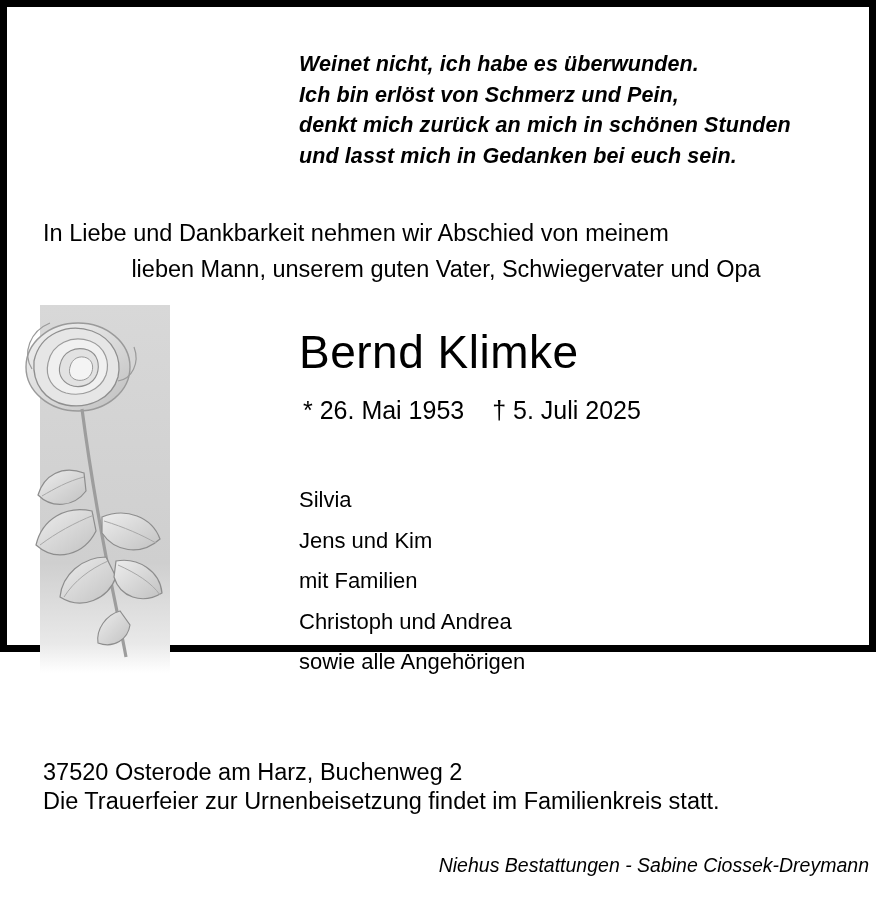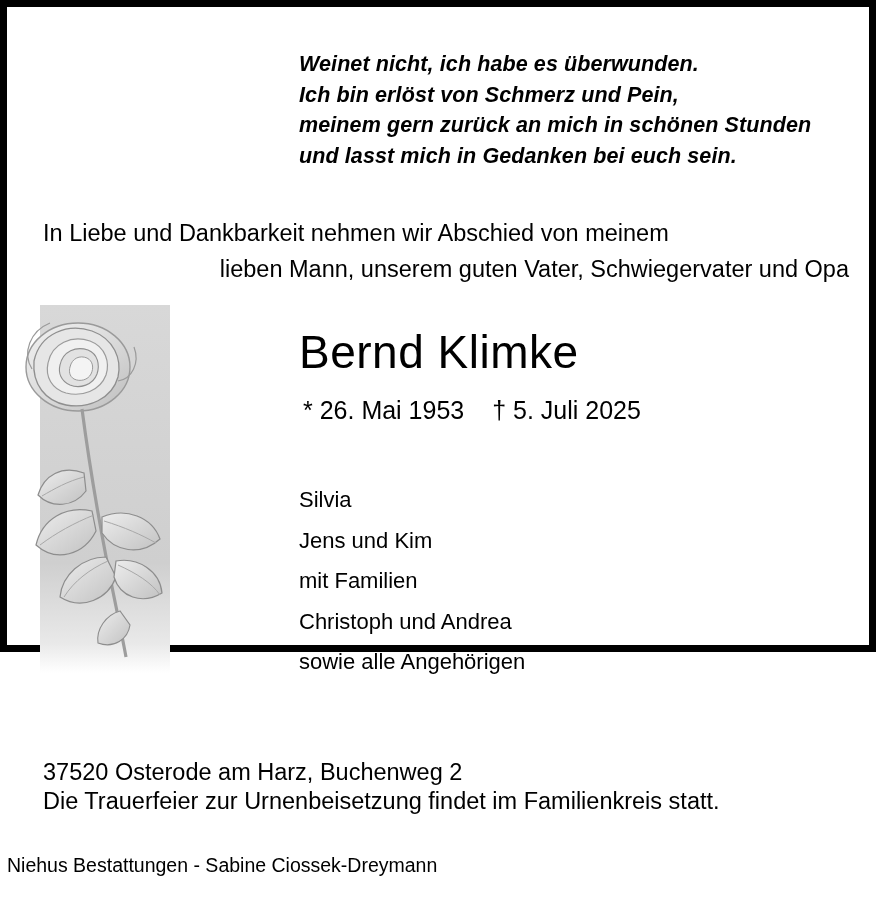--- a/index.html
+++ b/index.html
@@ -67,21 +67,21 @@
   
   .intro {
     position: absolute;
     left: 36px;
     top: 208px;
     width: 806px;
     font-size: 23.5px;
     line-height: 36px;
     text-align: justify;
   }
-  .intro .l2 { text-align: right; }
+  .intro .l2 { text-align: center; }
 
   
   .name {
     position: absolute;
     left: 292px;
     top: 318px;
     width: 560px;
     font-size: 46px;
     font-weight: normal;
     letter-spacing: 0.5px;
@@ -119,22 +119,23 @@
     left: 36px;
     top: 781px;
     font-size: 23.5px;
   }
   
   .funeral-home {
     position: absolute;
     left: 0;
     right: 0;
     top: 847px;
-    text-align: left;
+    text-align: right;
     font-size: 19.5px;
+    font-style: italic;
   }
 </style>
 </head>
 <body>
 
 <div class="obituary">
   <div class="inner">
 
     <div class="rose-panel">
       <svg class="rose-svg" viewBox="0 0 200 380" aria-hidden="true">
@@ -177,21 +178,21 @@
         <path d="M94,256 C116,252 138,266 140,288 C120,300 98,292 92,272 Z" fill="url(#leafGrad)" stroke="#8d8d8d" stroke-width="1.2"></path>
         <path d="M96,260 C114,268 130,278 138,290" fill="none" stroke="#a8a8a8" stroke-width="1"></path>
 
         <path d="M98,306 C84,310 74,324 76,338 C92,344 106,334 108,320 Z" fill="url(#leafGrad)" stroke="#8d8d8d" stroke-width="1.1"></path>
       </svg>
     </div>
 
     <div class="poem">
       <div>Weinet nicht, ich habe es überwunden.</div>
       <div>Ich bin erlöst von Schmerz und Pein,</div>
-      <div>meinem gern zurück an mich in schönen Stunden</div>
+      <div>denkt mich zurück an mich in schönen Stunden</div>
       <div>und lasst mich in Gedanken bei euch sein.</div>
     </div>
 
     <div class="intro">
       <div>In Liebe und Dankbarkeit nehmen wir Abschied von meinem</div>
       <div class="l2">lieben Mann, unserem guten Vater, Schwiegervater und Opa</div>
     </div>
 
     <div class="name">Bernd Klimke</div>
 

